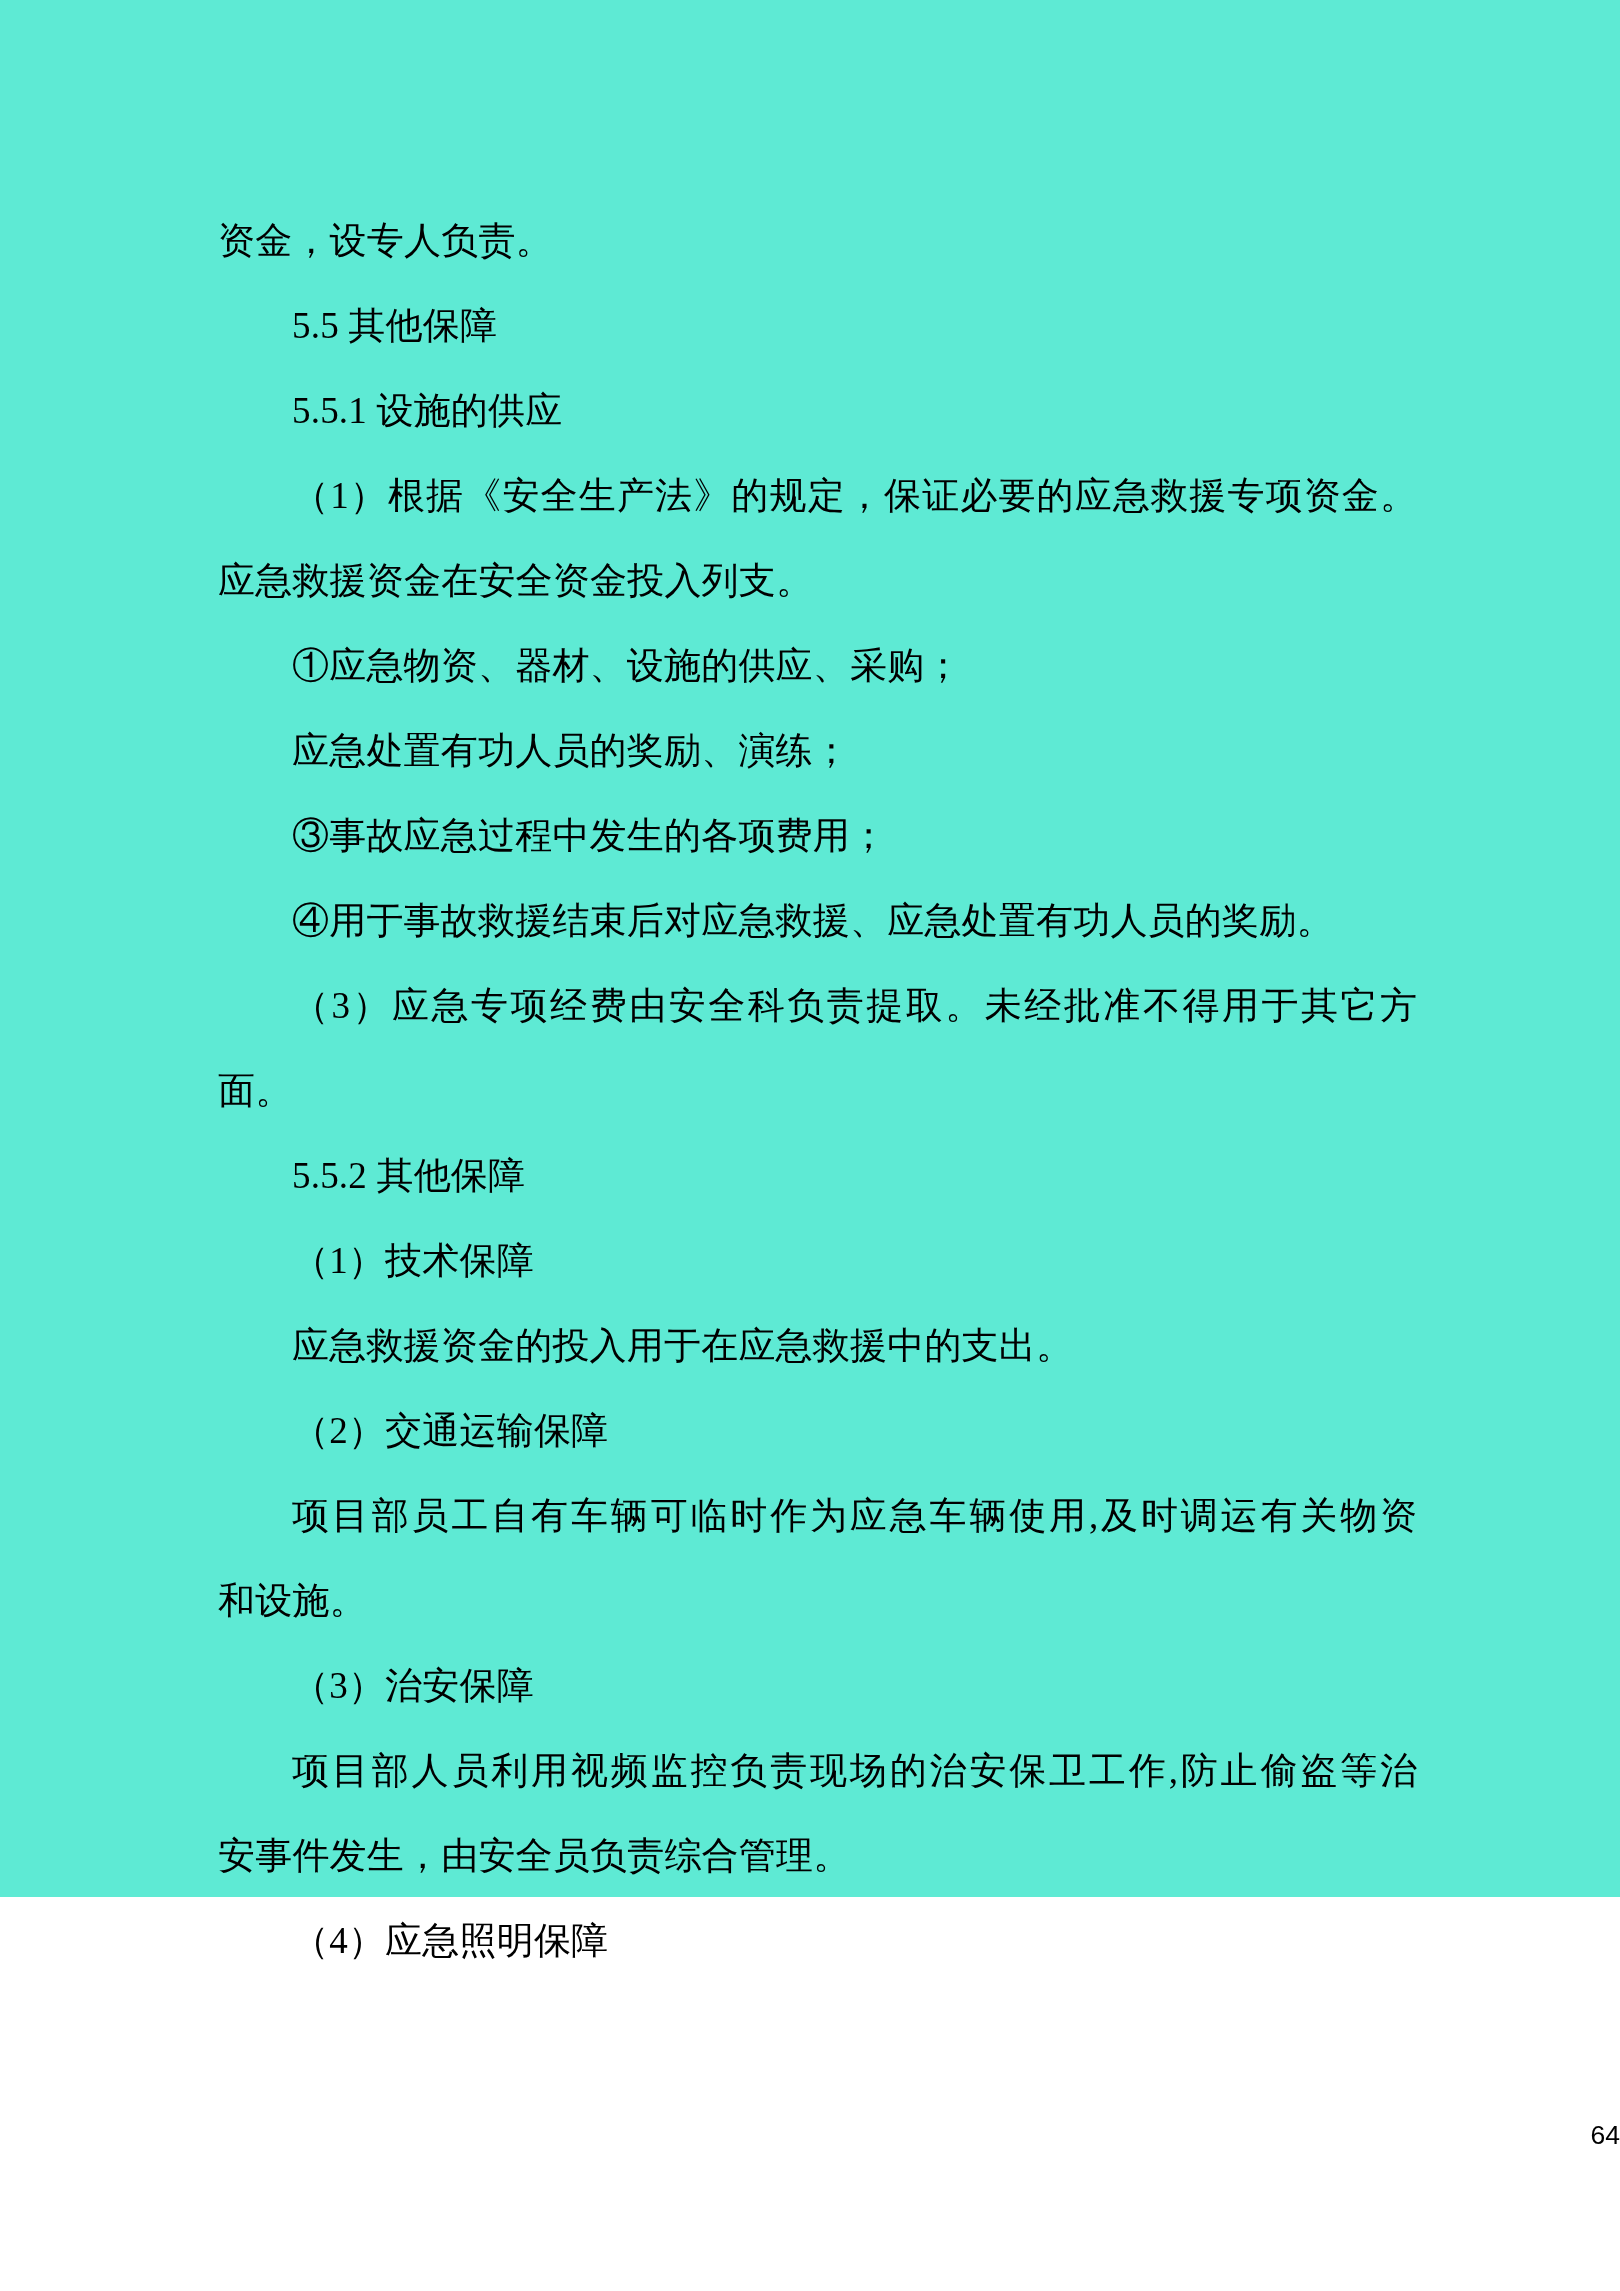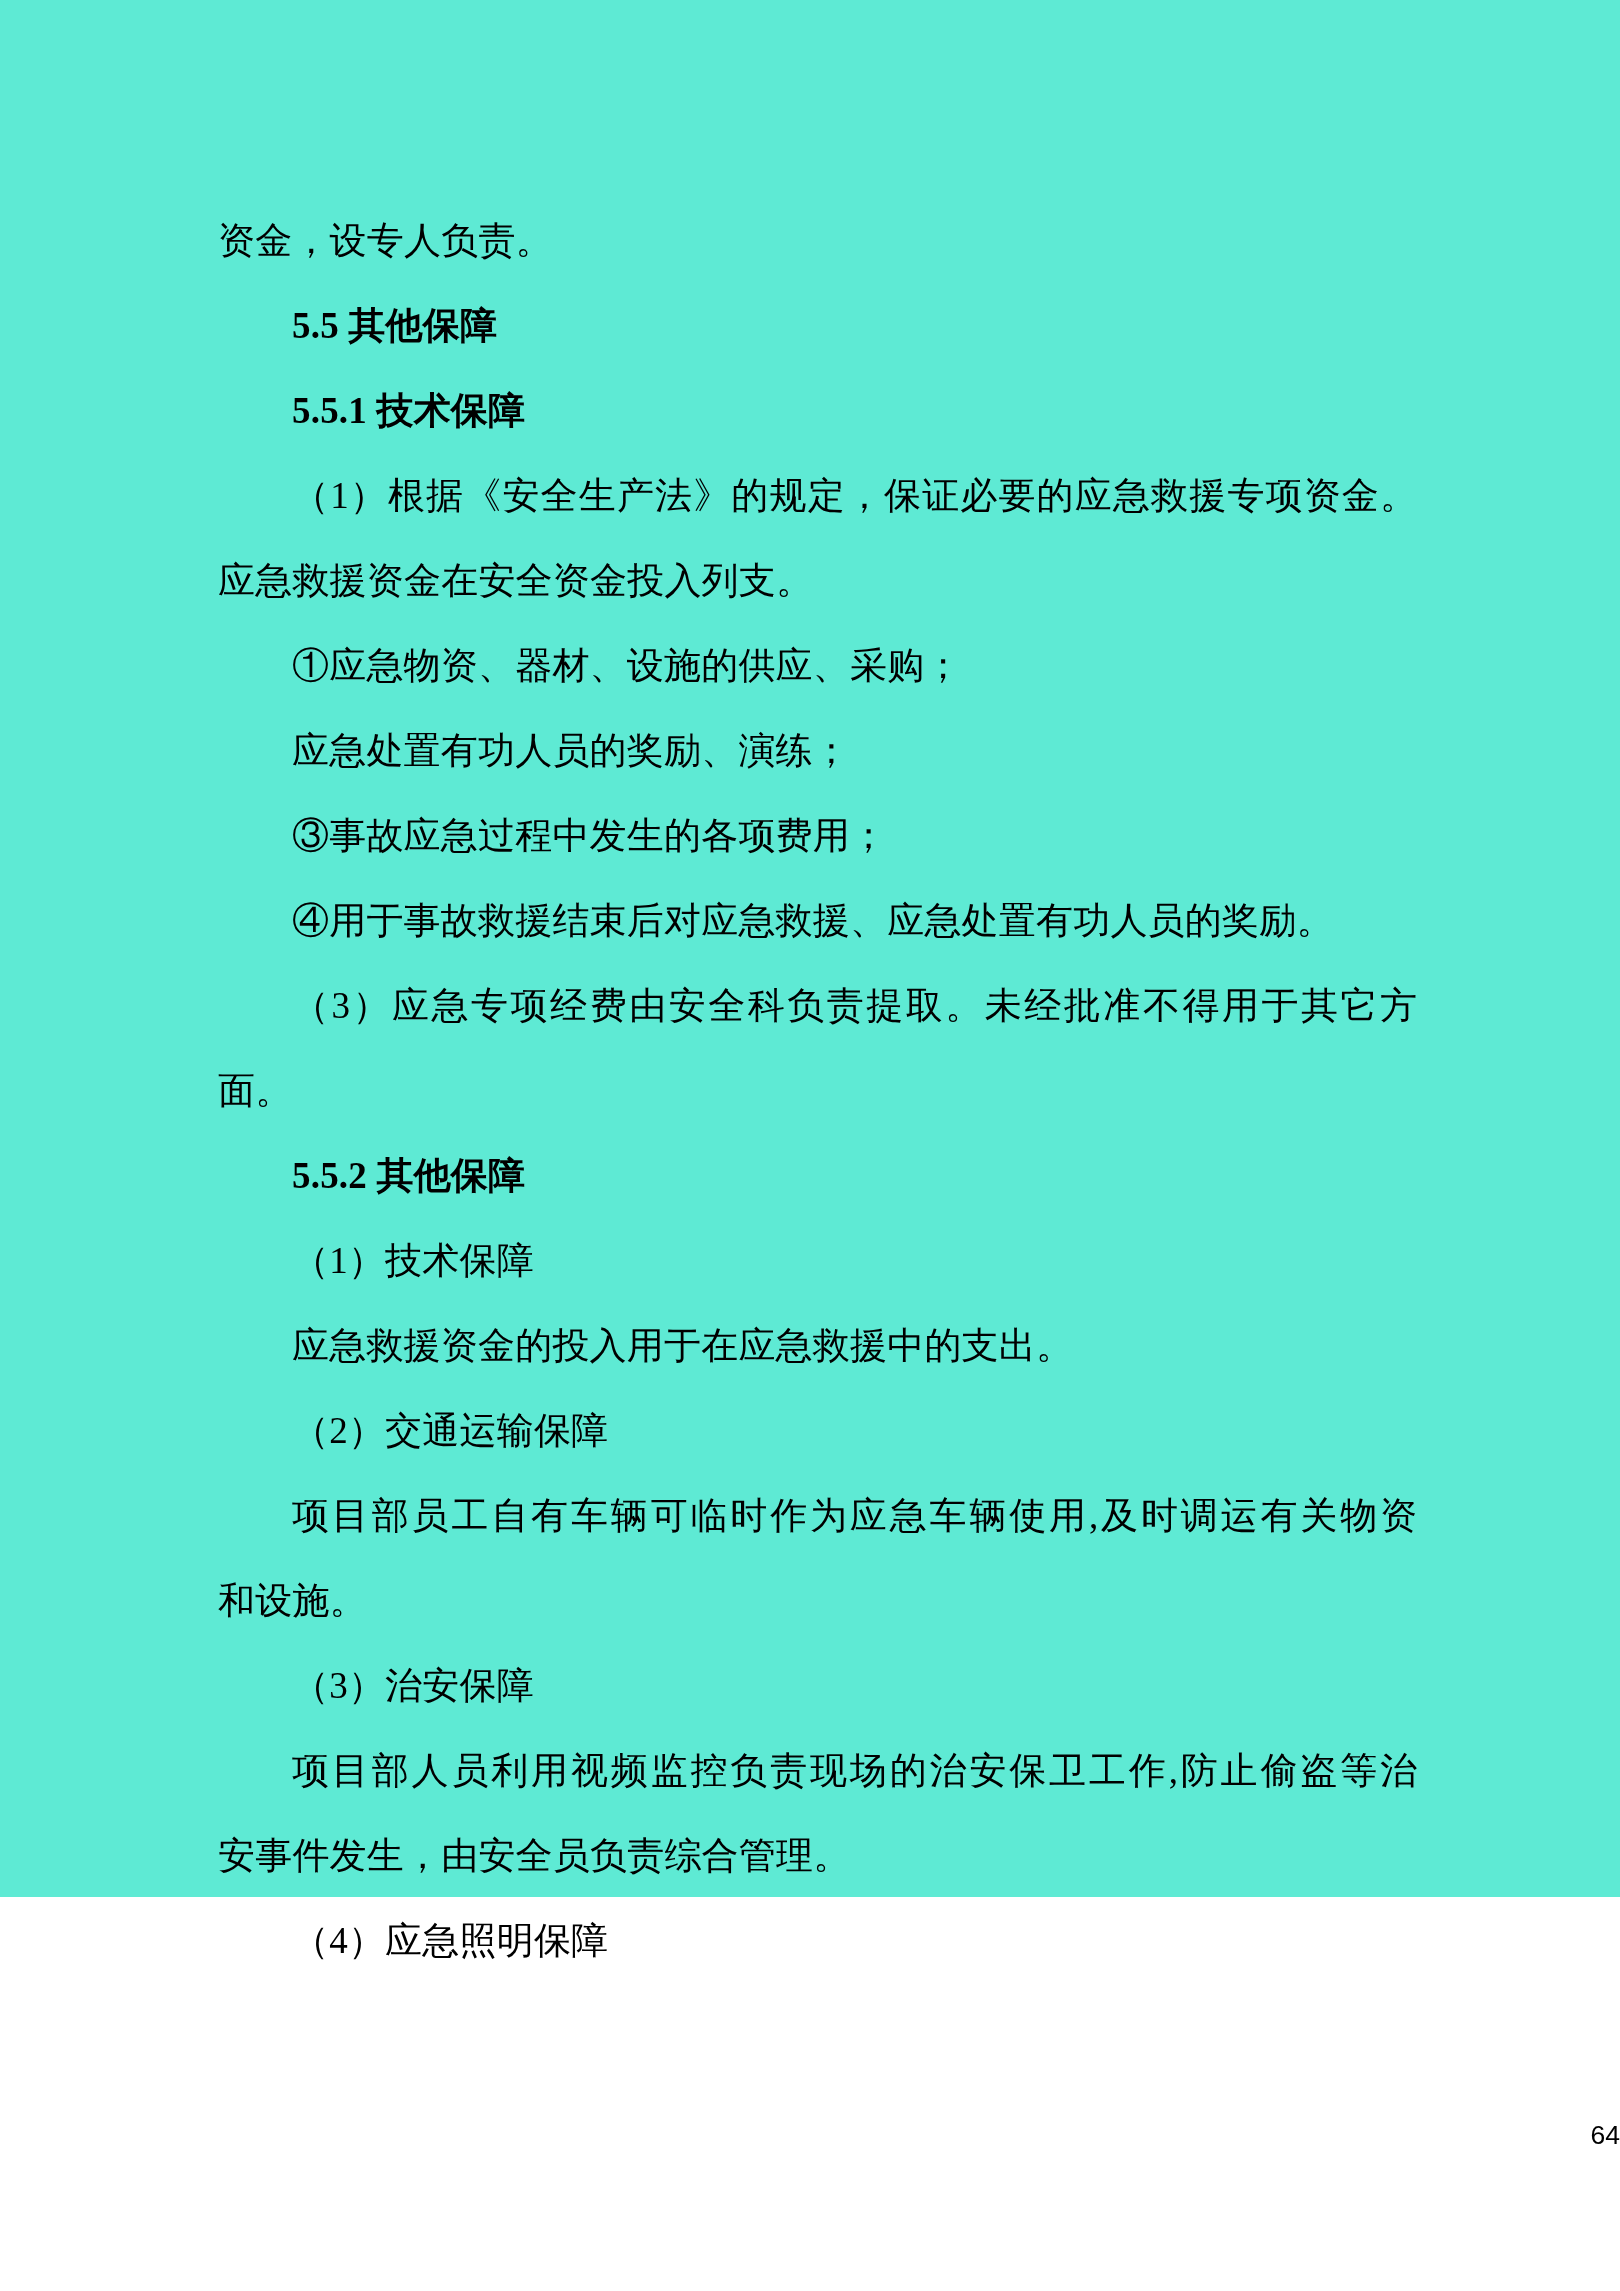--- a/index.html
+++ b/index.html
@@ -34,21 +34,21 @@
     line-height: 85px;
     height: 85px;
     white-space: nowrap;
     letter-spacing: 0.2px;
     font-weight: 400;
   }
   .indent {
     text-indent: 74px;
   }
   .bold {
-    font-weight: 700;
+    font-weight: 400;
   }
   .justify {
     white-space: normal;
     text-align: justify;
     text-align-last: justify;
     letter-spacing: 0;
     overflow: hidden;
   }
   .footer {
     position: absolute;
@@ -62,21 +62,21 @@
     color: #000000;
   }
 </style>
 </head>
 <body>
 
 <div class="page">
   <div class="content">
     <div class="line">资金，设专人负责。</div>
     <div class="line indent bold">5.5 其他保障</div>
-    <div class="line indent bold">5.5.1 技术保障</div>
+    <div class="line indent bold">5.5.1 设施的供应</div>
     <div class="line indent justify">（1）根据《安全生产法》的规定，保证必要的应急救援专项资金。</div>
     <div class="line">应急救援资金在安全资金投入列支。</div>
     <div class="line indent">①应急物资、器材、设施的供应、采购；</div>
     <div class="line indent">应急处置有功人员的奖励、演练；</div>
     <div class="line indent">③事故应急过程中发生的各项费用；</div>
     <div class="line indent">④用于事故救援结束后对应急救援、应急处置有功人员的奖励。</div>
     <div class="line indent justify">（3）应急专项经费由安全科负责提取。未经批准不得用于其它方</div>
     <div class="line">面。</div>
     <div class="line indent bold">5.5.2 其他保障</div>
     <div class="line indent">（1）技术保障</div>

